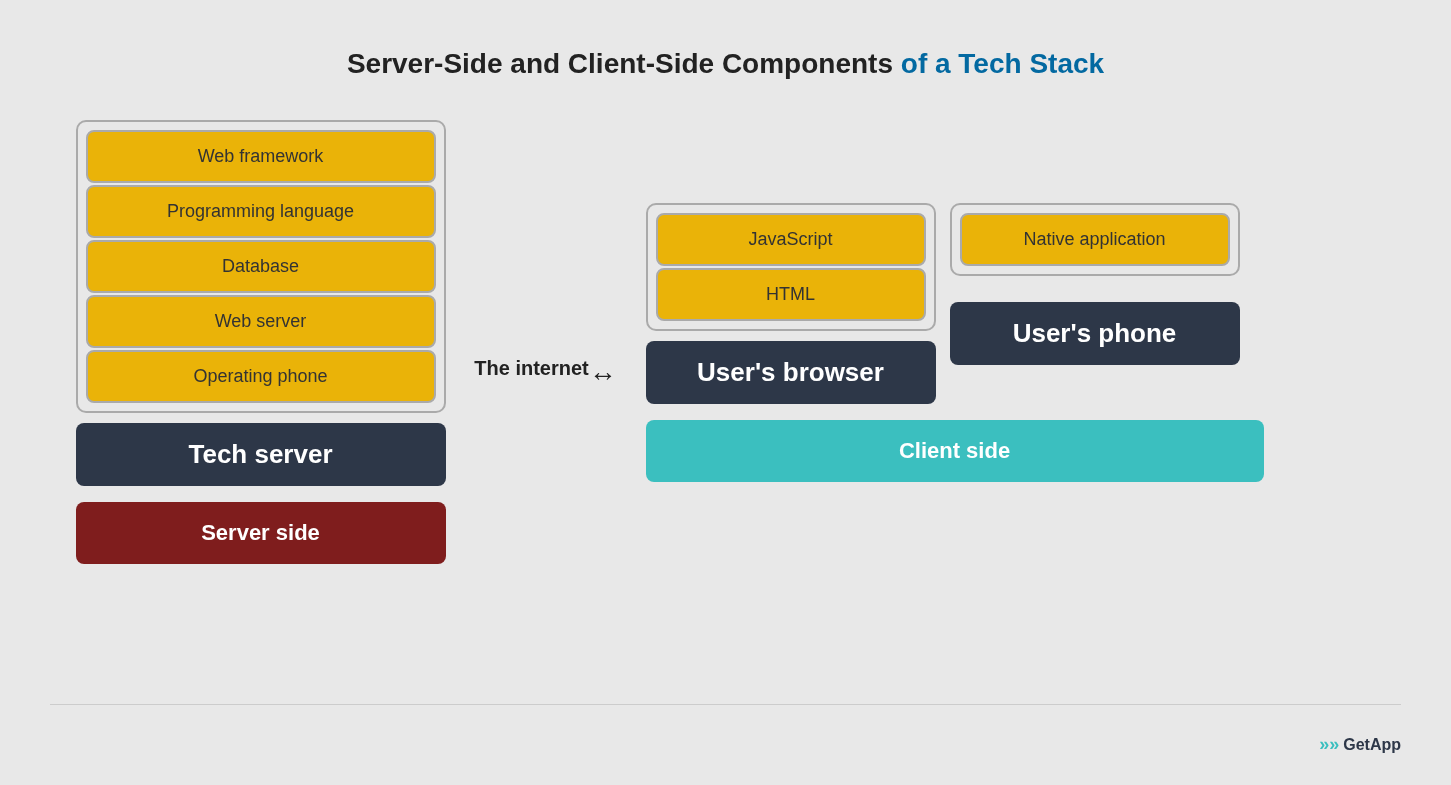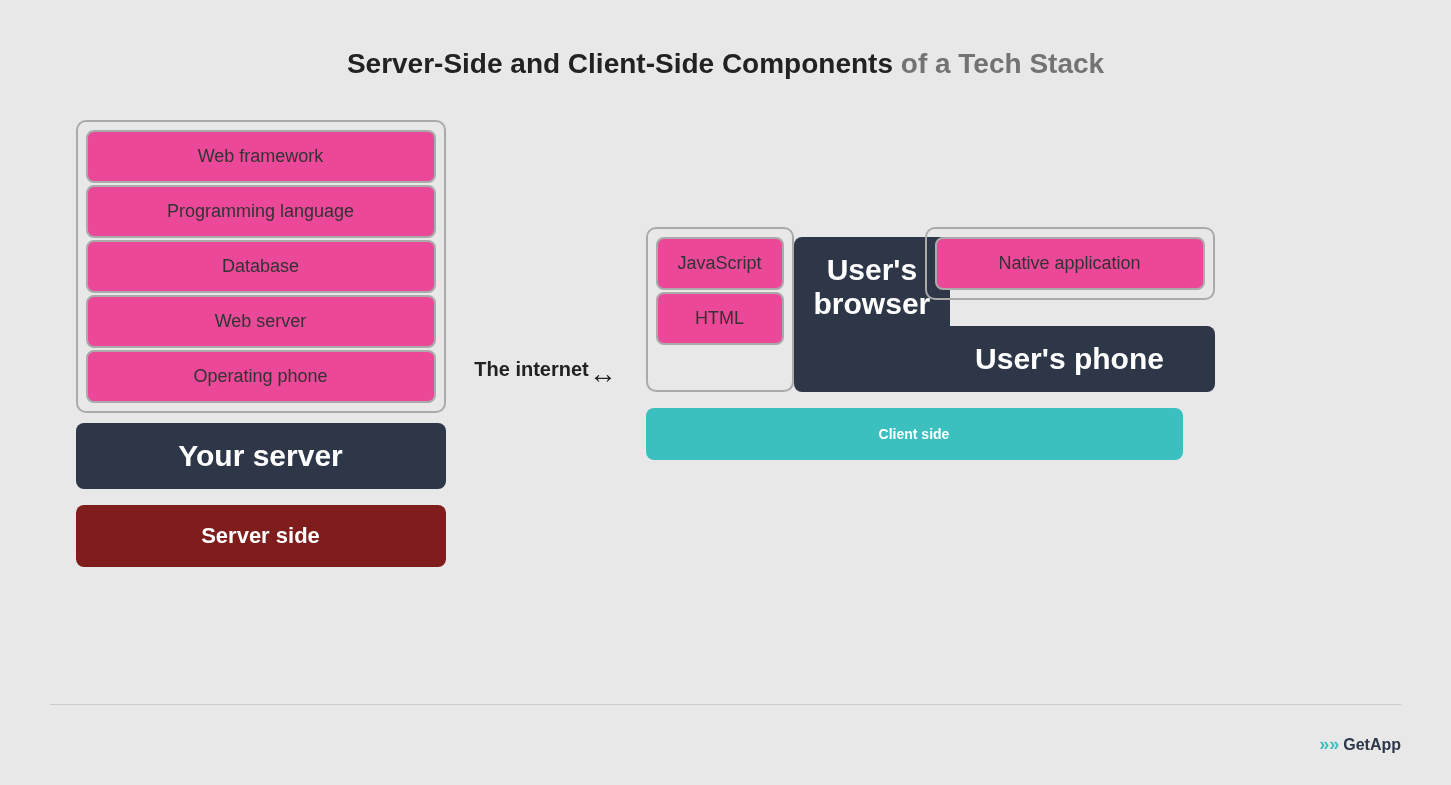--- a/index.html
+++ b/index.html
@@ -17,21 +17,21 @@
 
     .main-title {
       margin-top: 48px;
       font-size: 28px;
       font-weight: 800;
       color: #222;
       text-align: center;
       margin-bottom: 40px;
     }
     .main-title .highlight {
-      color: #737373;
+      color: #0369a1;
     }
 
     .diagram {
       display: flex;
       flex-direction: row;
       align-items: center;
       gap: 0;
       width: 1300px;
       position: relative;
     }
@@ -54,28 +54,28 @@
       background: transparent;
     }
 
     .component-box {
       border: 2px solid #aaa;
       border-radius: 8px;
       padding: 14px 20px;
       text-align: center;
       font-size: 18px;
       color: #333;
-      background: #ec4899;
+      background: #eab308;
     }
 
     .header-bar {
       border-radius: 8px;
       padding: 16px 20px;
       text-align: center;
-      font-size: 30px;
+      font-size: 26px;
       font-weight: 700;
       color: #fff;
       background: #2d3748;
       margin-top: 10px;
     }
 
     .section-bar {
       border-radius: 8px;
       padding: 18px 20px;
       text-align: center;
@@ -107,42 +107,42 @@
 
     .arrow {
       display: flex;
       align-items: center;
       font-size: 28px;
       color: #222;
     }
 
     .browser-col {
       display: flex;
-      flex-direction: row;
-      gap: 0;
-      width: 265px;
+      flex-direction: column;
+      gap: 0;
+      width: 290px;
     }
 
     .phone-col {
       display: flex;
       flex-direction: column;
       gap: 16px;
       width: 290px;
     }
 
     .client-section-bar {
       border-radius: 8px;
       padding: 18px 20px;
       text-align: center;
-      font-size: 14px;
+      font-size: 22px;
       font-weight: 700;
       color: #fff;
       background: #3bbfbf;
       margin-top: 16px;
-      width: 537px;
+      width: 618px;
     }
 
     
     .getapp-logo {
       position: absolute;
       bottom: 30px;
       right: 50px;
       display: flex;
       align-items: center;
       gap: 4px;
@@ -208,21 +208,21 @@
     <div class="diagram">
 
       <div class="server-col">
         <div class="boxes-group">
           <div class="component-box">Web framework</div>
           <div class="component-box">Programming language</div>
           <div class="component-box">Database</div>
           <div class="component-box">Web server</div>
           <div class="component-box">Operating phone</div>
         </div>
-        <div class="header-bar">Your server</div>
+        <div class="header-bar">Tech server</div>
         <div class="section-bar">Server side</div>
       </div>
 
       <div class="internet-col">
         <div class="internet-label">The internet</div>
         <div class="arrow">
           ↔
         </div>
       </div>
 

